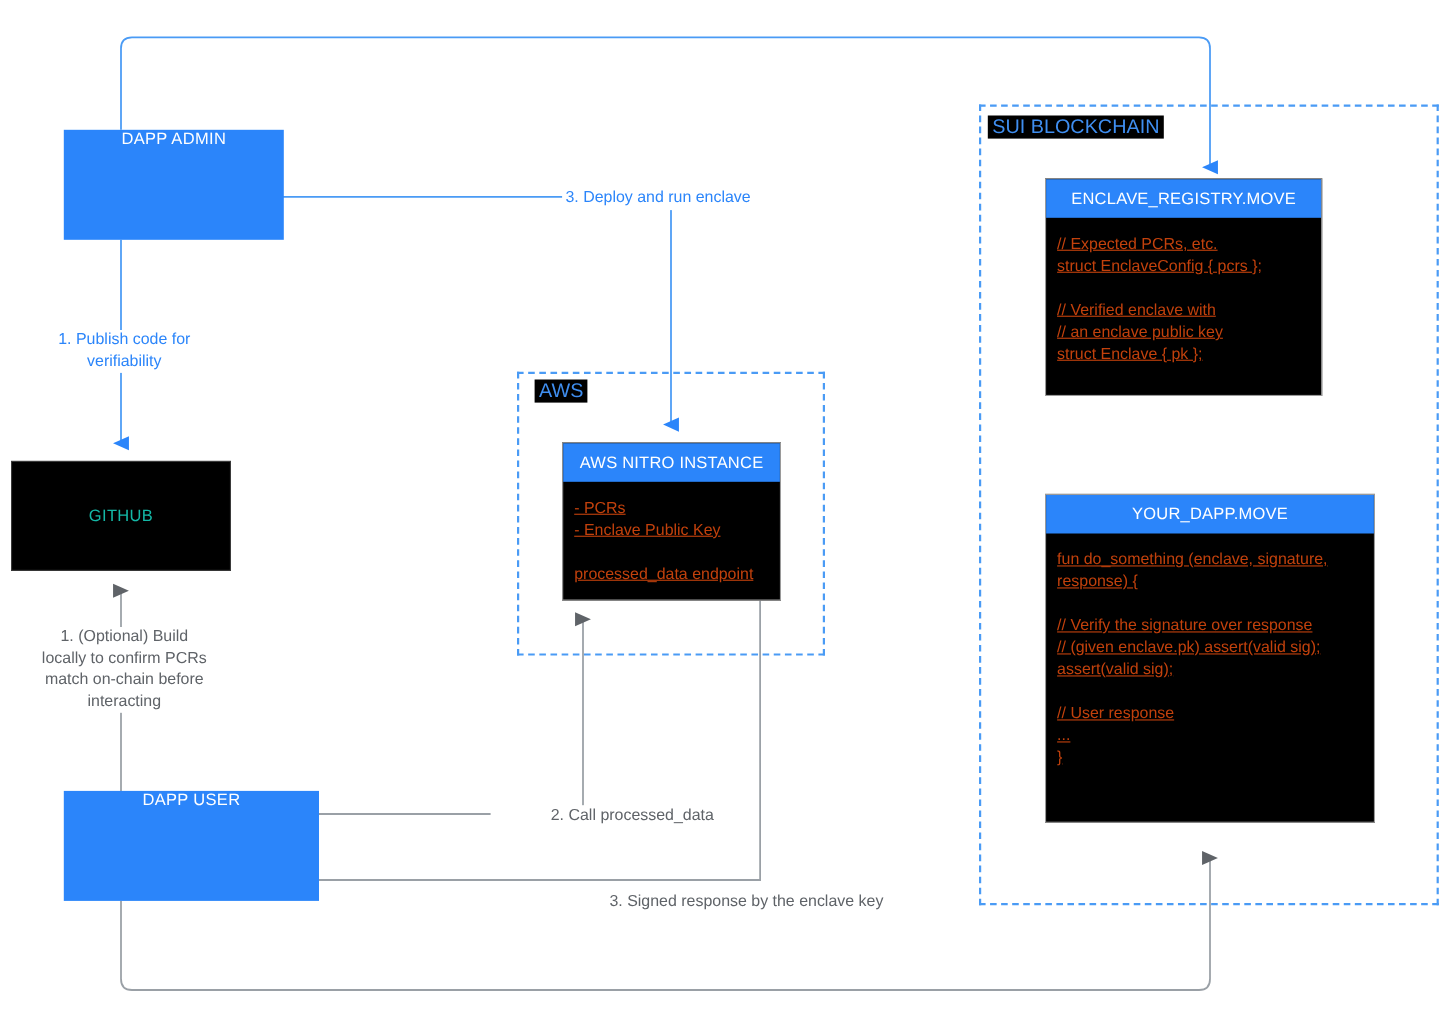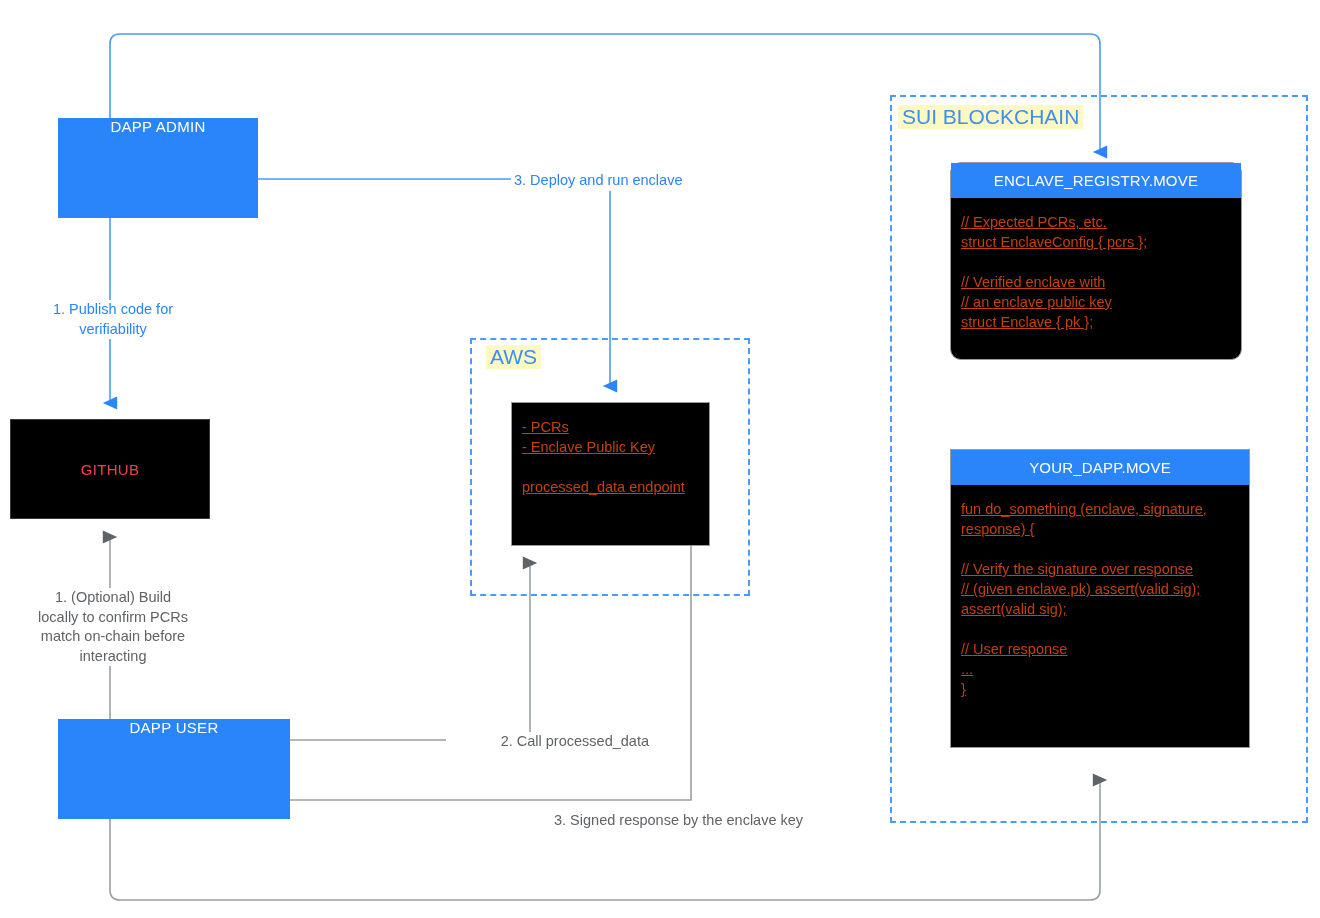--- a/index.html
+++ b/index.html
@@ -26,42 +26,42 @@
     pointer-events: none;
   }
   .group-box {
     position: absolute;
     border: 2px dashed #4a9bf5;
     box-sizing: border-box;
   }
   .group-label {
     position: absolute;
     color: #3f8ef0;
-    font-size: 21px;
-    background: #fef9c3;
+    font-size: 18px;
+    background: #000000;
     padding: 0 4px;
     white-space: nowrap;
   }
   .node {
     position: absolute;
     box-sizing: border-box;
   }
   .node-solid-blue {
     background: #2b85fa;
     color: #ffffff;
     display: flex;
     align-items: flex-start;
     justify-content: center;
     font-size: 15px;
     letter-spacing: 0.3px;
     margin-left: 48px;
   }
   .node-solid-black {
     background: #000000;
-    color: #ef4444;
+    color: #14b8a6;
     display: flex;
     align-items: center;
     justify-content: center;
     font-size: 15px;
     letter-spacing: 0.3px;
     border: 1px solid #3a3a3a;
   }
   .card {
     position: absolute;
     box-sizing: border-box;
@@ -143,27 +143,28 @@
 
   <div class="node node-solid-black" style="left:10px; top:419px; width:200px; height:100px;">
     <span>GITHUB</span>
   </div>
 
   <div class="node node-solid-blue" style="left:10px; top:719px; width:232px; height:100px;">
     <span>DAPP USER</span>
   </div>
 
   <div class="card" style="left:511px; top:402px; width:199px; height:144px;">
+    <div class="card-header">AWS NITRO INSTANCE</div>
     <div class="card-body">- PCRs
 - Enclave Public Key
 
 processed_data endpoint</div>
   </div>
 
-  <div class="card" style="left:950px; top:162px; width:292px; height:198px;border-radius:11px;">
+  <div class="card" style="left:950px; top:162px; width:252px; height:198px;">
     <div class="card-header">ENCLAVE_REGISTRY.MOVE</div>
     <div class="card-body">// Expected PCRs, etc.
 struct EnclaveConfig { pcrs };
 
 // Verified enclave with
 // an enclave public key
 struct Enclave { pk };</div>
   </div>
 
   <div class="card" style="left:950px; top:449px; width:300px; height:299px;">
@@ -179,21 +180,21 @@
 ...
 }</div>
   </div>
 
 
   <div class="edge-label lbl-blue ta-center" style="left:20px; top:300px; width:180px;">1. Publish code for
 verifiability</div>
 
   <div class="edge-label lbl-blue ta-left" style="left:511px; top:171px; width:210px;">3. Deploy and run enclave</div>
 
-  <div class="edge-label lbl-gray ta-center" style="left:17px; top:588px; width:186px;">1. (Optional) Build
+  <div class="edge-label lbl-gray ta-center" style="left:17px; top:570px; width:186px;">1. (Optional) Build
 locally to confirm PCRs
 match on-chain before
 interacting</div>
 
   <div class="edge-label lbl-gray ta-left" style="left:446px; top:732px; width:200px;text-align:right;">2. Call processed_data</div>
 
   <div class="edge-label lbl-gray ta-left" style="left:551px; top:811px; width:300px;">3. Signed response by the enclave key</div>
 
   <div class="edge-label lbl-gray ta-left" style="left:468px; top:891px; width:290px;"></div>
 

